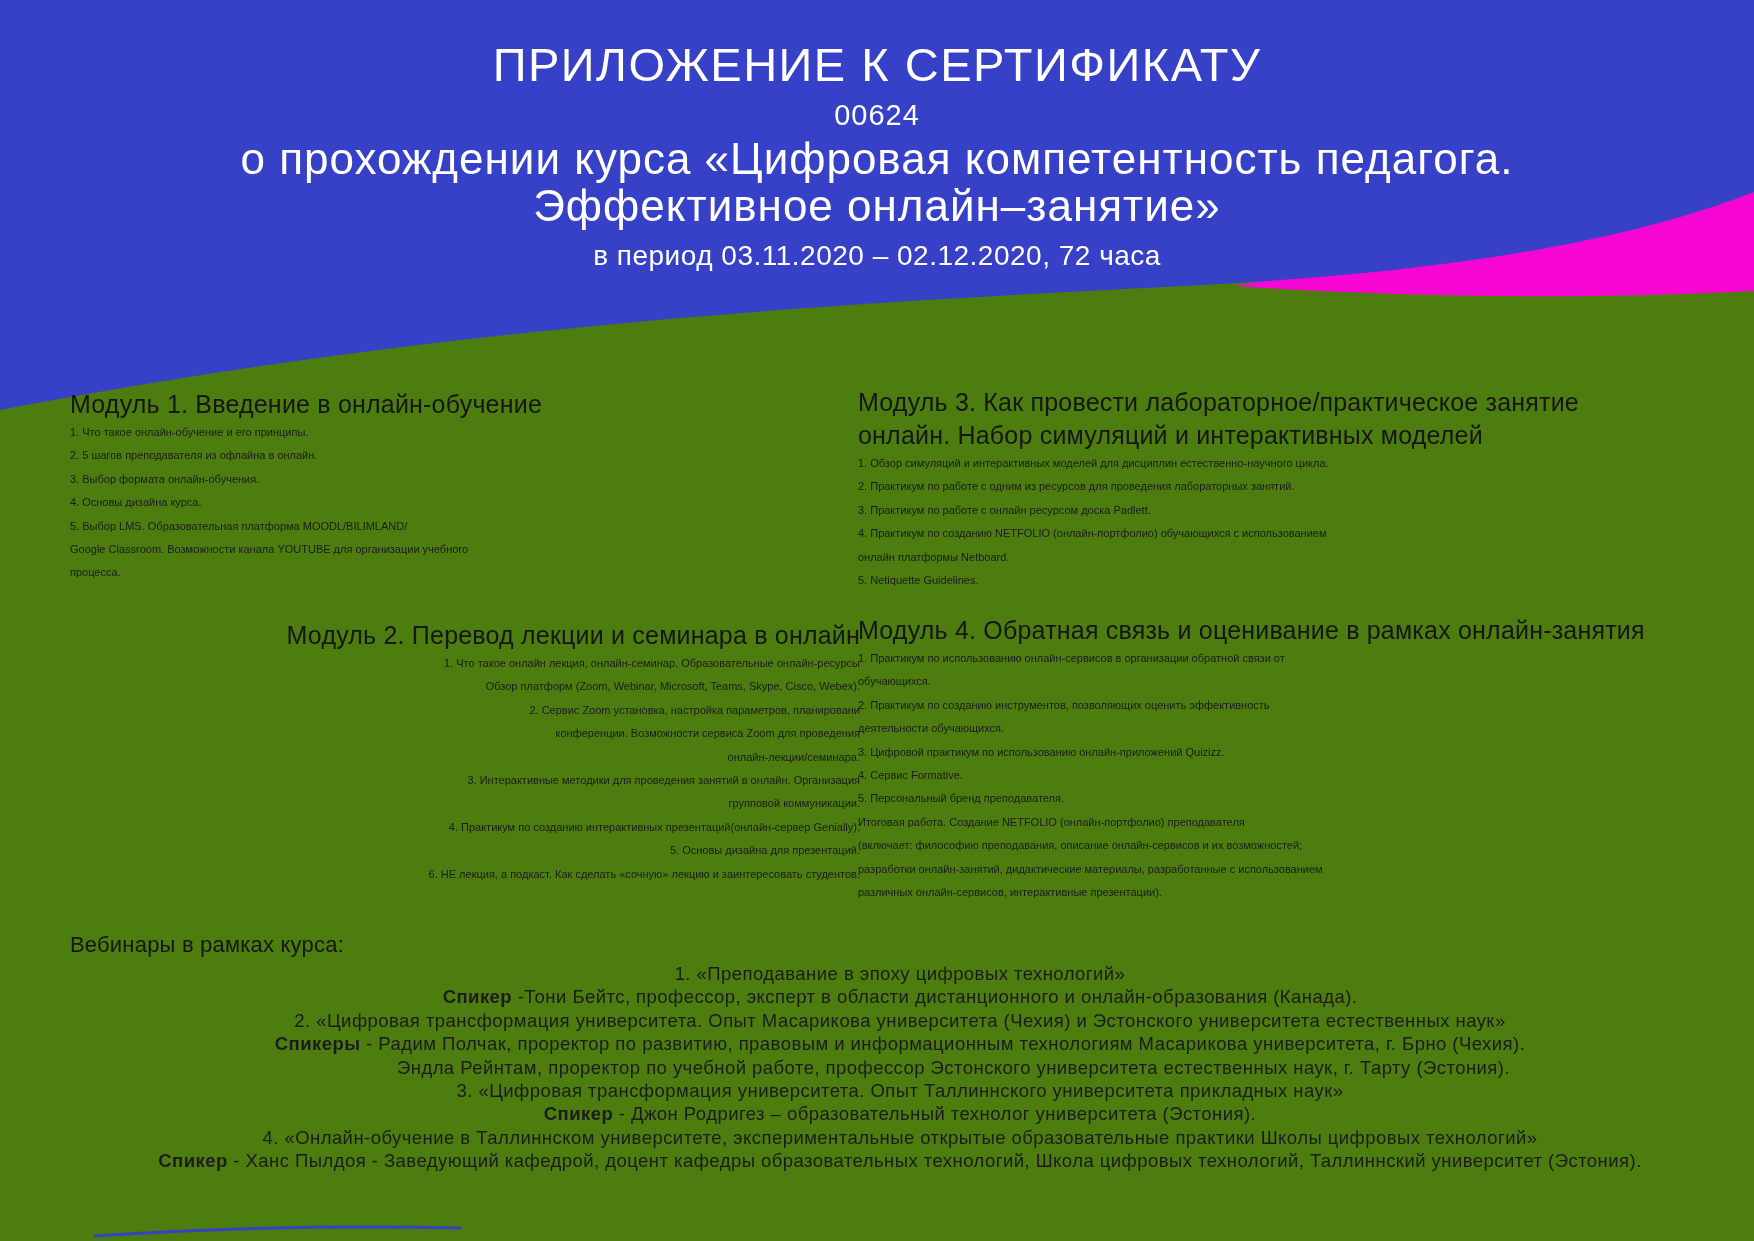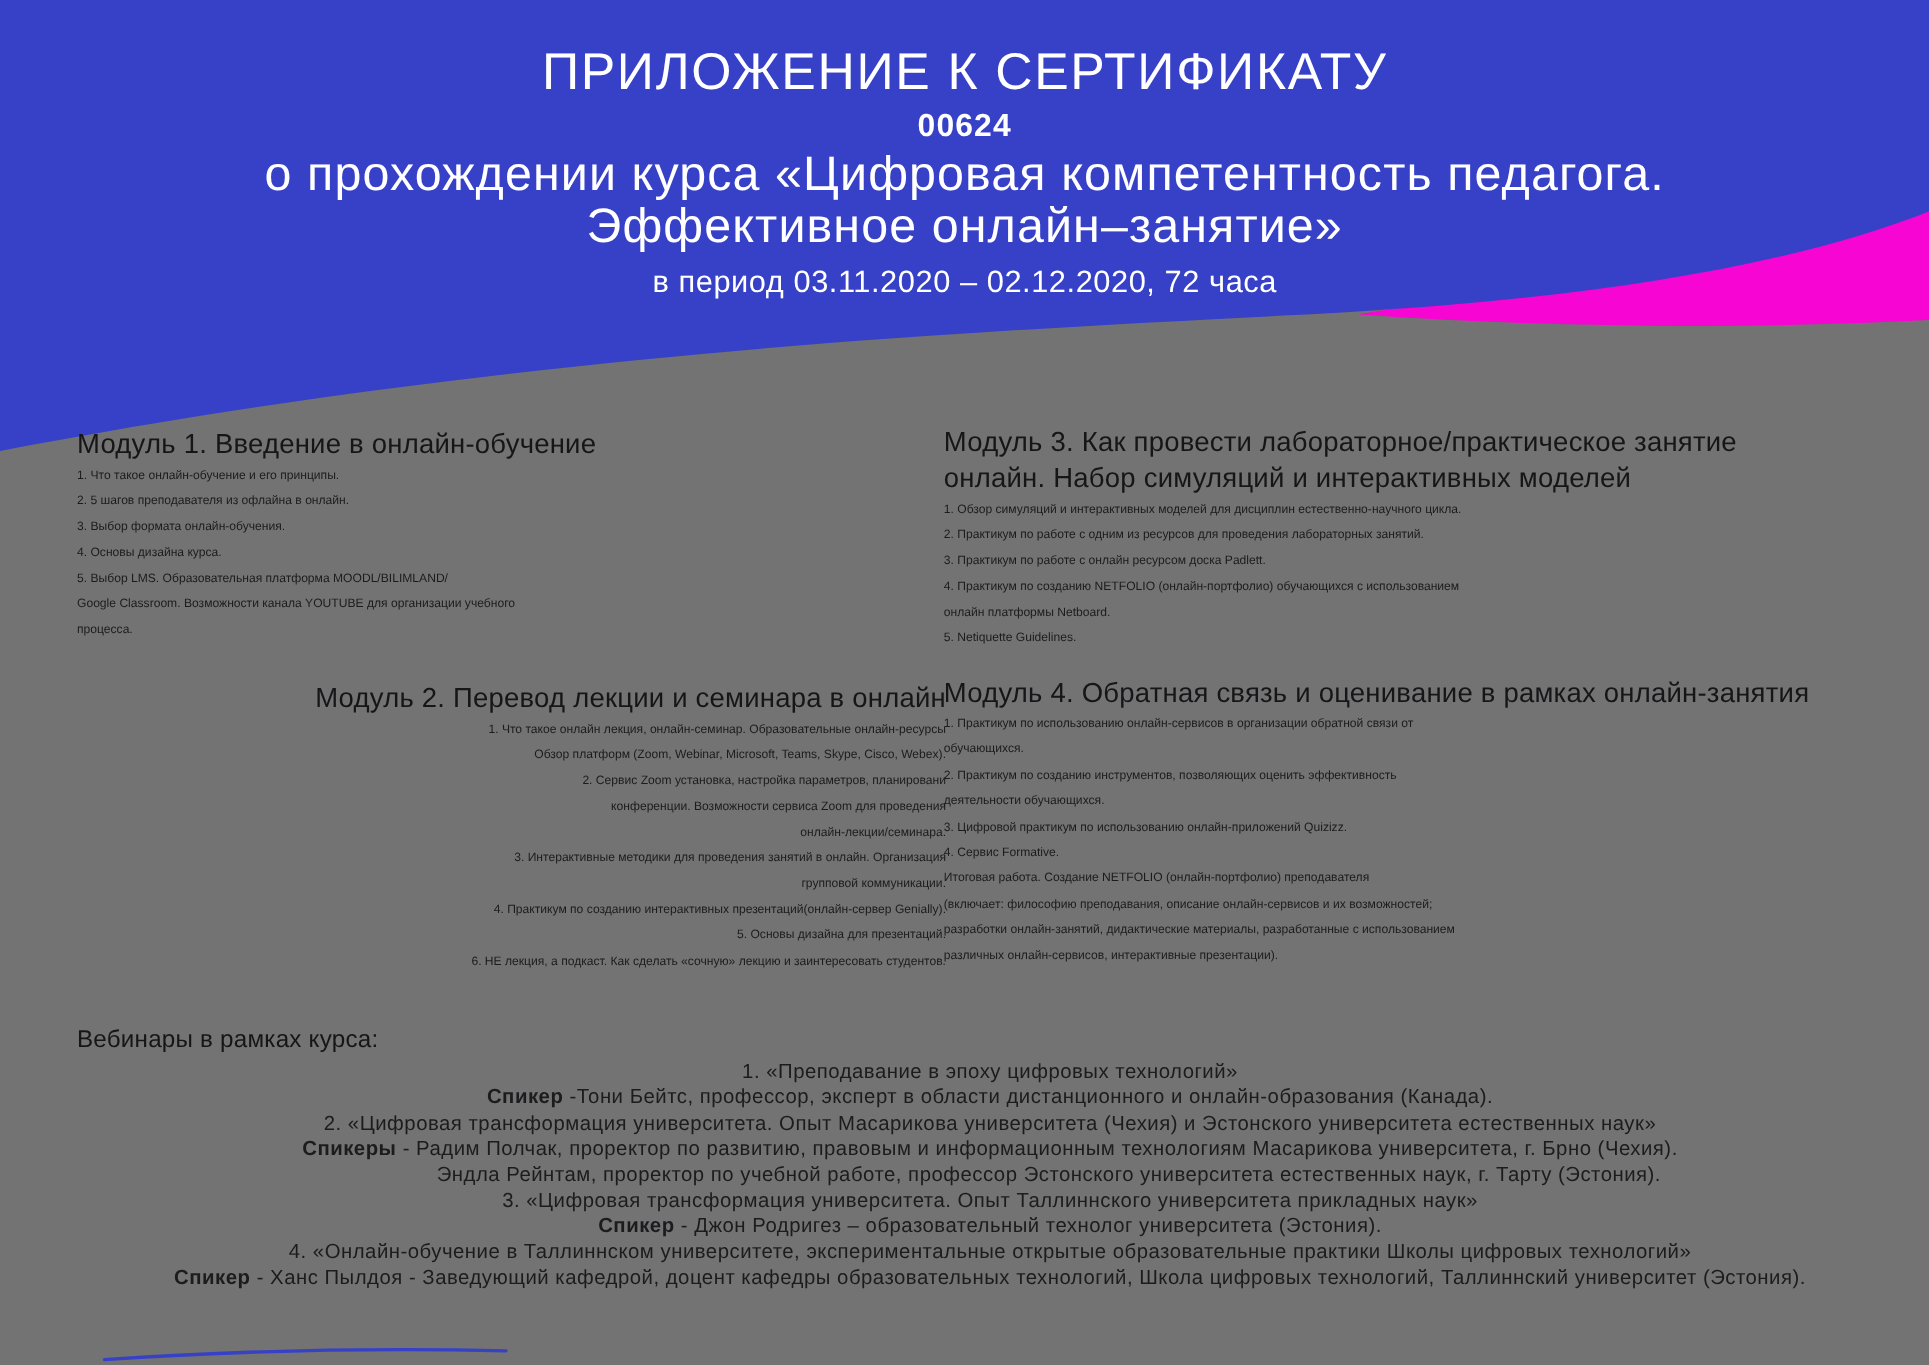--- a/index.html
+++ b/index.html
@@ -1,25 +1,25 @@
 <!DOCTYPE html>
 <html style="--banner_blue: #3641c8; --wave_magenta: #f705d2; --text_dark: #1c1c1e; --banner_text: #ffffff;"><head>
 <meta charset="utf-8">
 <style>
   html,body{margin:0;padding:0;background:#ffffff;}
   .page{
-    position:relative;width:1754px;height:1241px;overflow:hidden;background:#737373;
+    position:relative;width:1754px;height:1241px;overflow:hidden;background:#4d7c0f;
     font-family:"Liberation Sans",sans-serif;color:var(--text_dark,#1c1c1e);
   }
   
   .hero{position:absolute;top:0;left:0;width:1754px;height:480px;}
   .hero svg{display:block;position:absolute;top:0;left:0;}
   .hero-text{position:absolute;top:0;left:0;width:100%;text-align:center;color:var(--banner_text,#fff);}
   .hero-title{font-size:47px;font-weight:500;letter-spacing:1.5px;margin:38px 0 0;line-height:54px;}
-  .cert-num{font-size:29px;font-weight:700;letter-spacing:1px;margin-top:7px;line-height:32px;}
+  .cert-num{font-size:29px;font-weight:400;letter-spacing:1px;margin-top:7px;line-height:32px;}
   .course{font-size:44px;font-weight:400;letter-spacing:1px;line-height:47px;margin-top:4px;white-space:pre-line;}
   .period{font-size:28px;font-weight:400;letter-spacing:.5px;margin-top:11px;line-height:32px;}
   
   .module{position:absolute;}
   .module h2{font-size:25px;line-height:33px;font-weight:500;margin:0;color:#161618;white-space:pre-line;letter-spacing:.2px;}
   .module .item{font-size:11px;line-height:23.4px;font-weight:400;white-space:pre-line;letter-spacing:0;}
   #m1{left:70px;top:388px;width:780px;}
   #m2{left:70px;top:619px;width:790px;text-align:right;}
   #m3{left:858px;top:386px;width:880px;}
   #m4{left:858px;top:614px;width:880px;}
@@ -95,20 +95,21 @@
 
   <section class="module" id="m4">
     <h2>Модуль 4. Обратная связь и оценивание в рамках онлайн-занятия</h2>
     <div class="items">
         <div class="item">1. Практикум по использованию онлайн-сервисов в организации обратной связи от
 обучающихся.</div>
         <div class="item">2. Практикум по созданию инструментов, позволяющих оценить эффективность
 деятельности обучающихся.</div>
         <div class="item">3. Цифровой практикум по использованию онлайн-приложений Quizizz.</div>
         <div class="item">4. Сервис Formative.</div>
+        <div class="item">5. Персональный бренд преподавателя.</div>
         <div class="item">Итоговая работа. Создание NETFOLIO (онлайн-портфолио) преподавателя
 (включает: философию преподавания, описание онлайн-сервисов и их возможностей;
 разработки онлайн-занятий, дидактические материалы, разработанные с использованием
 различных онлайн-сервисов, интерактивные презентации).</div>
       </div>
   </section>
 
   <section class="webinars">
     <h2>Вебинары в рамках курса:</h2>
     <div>

